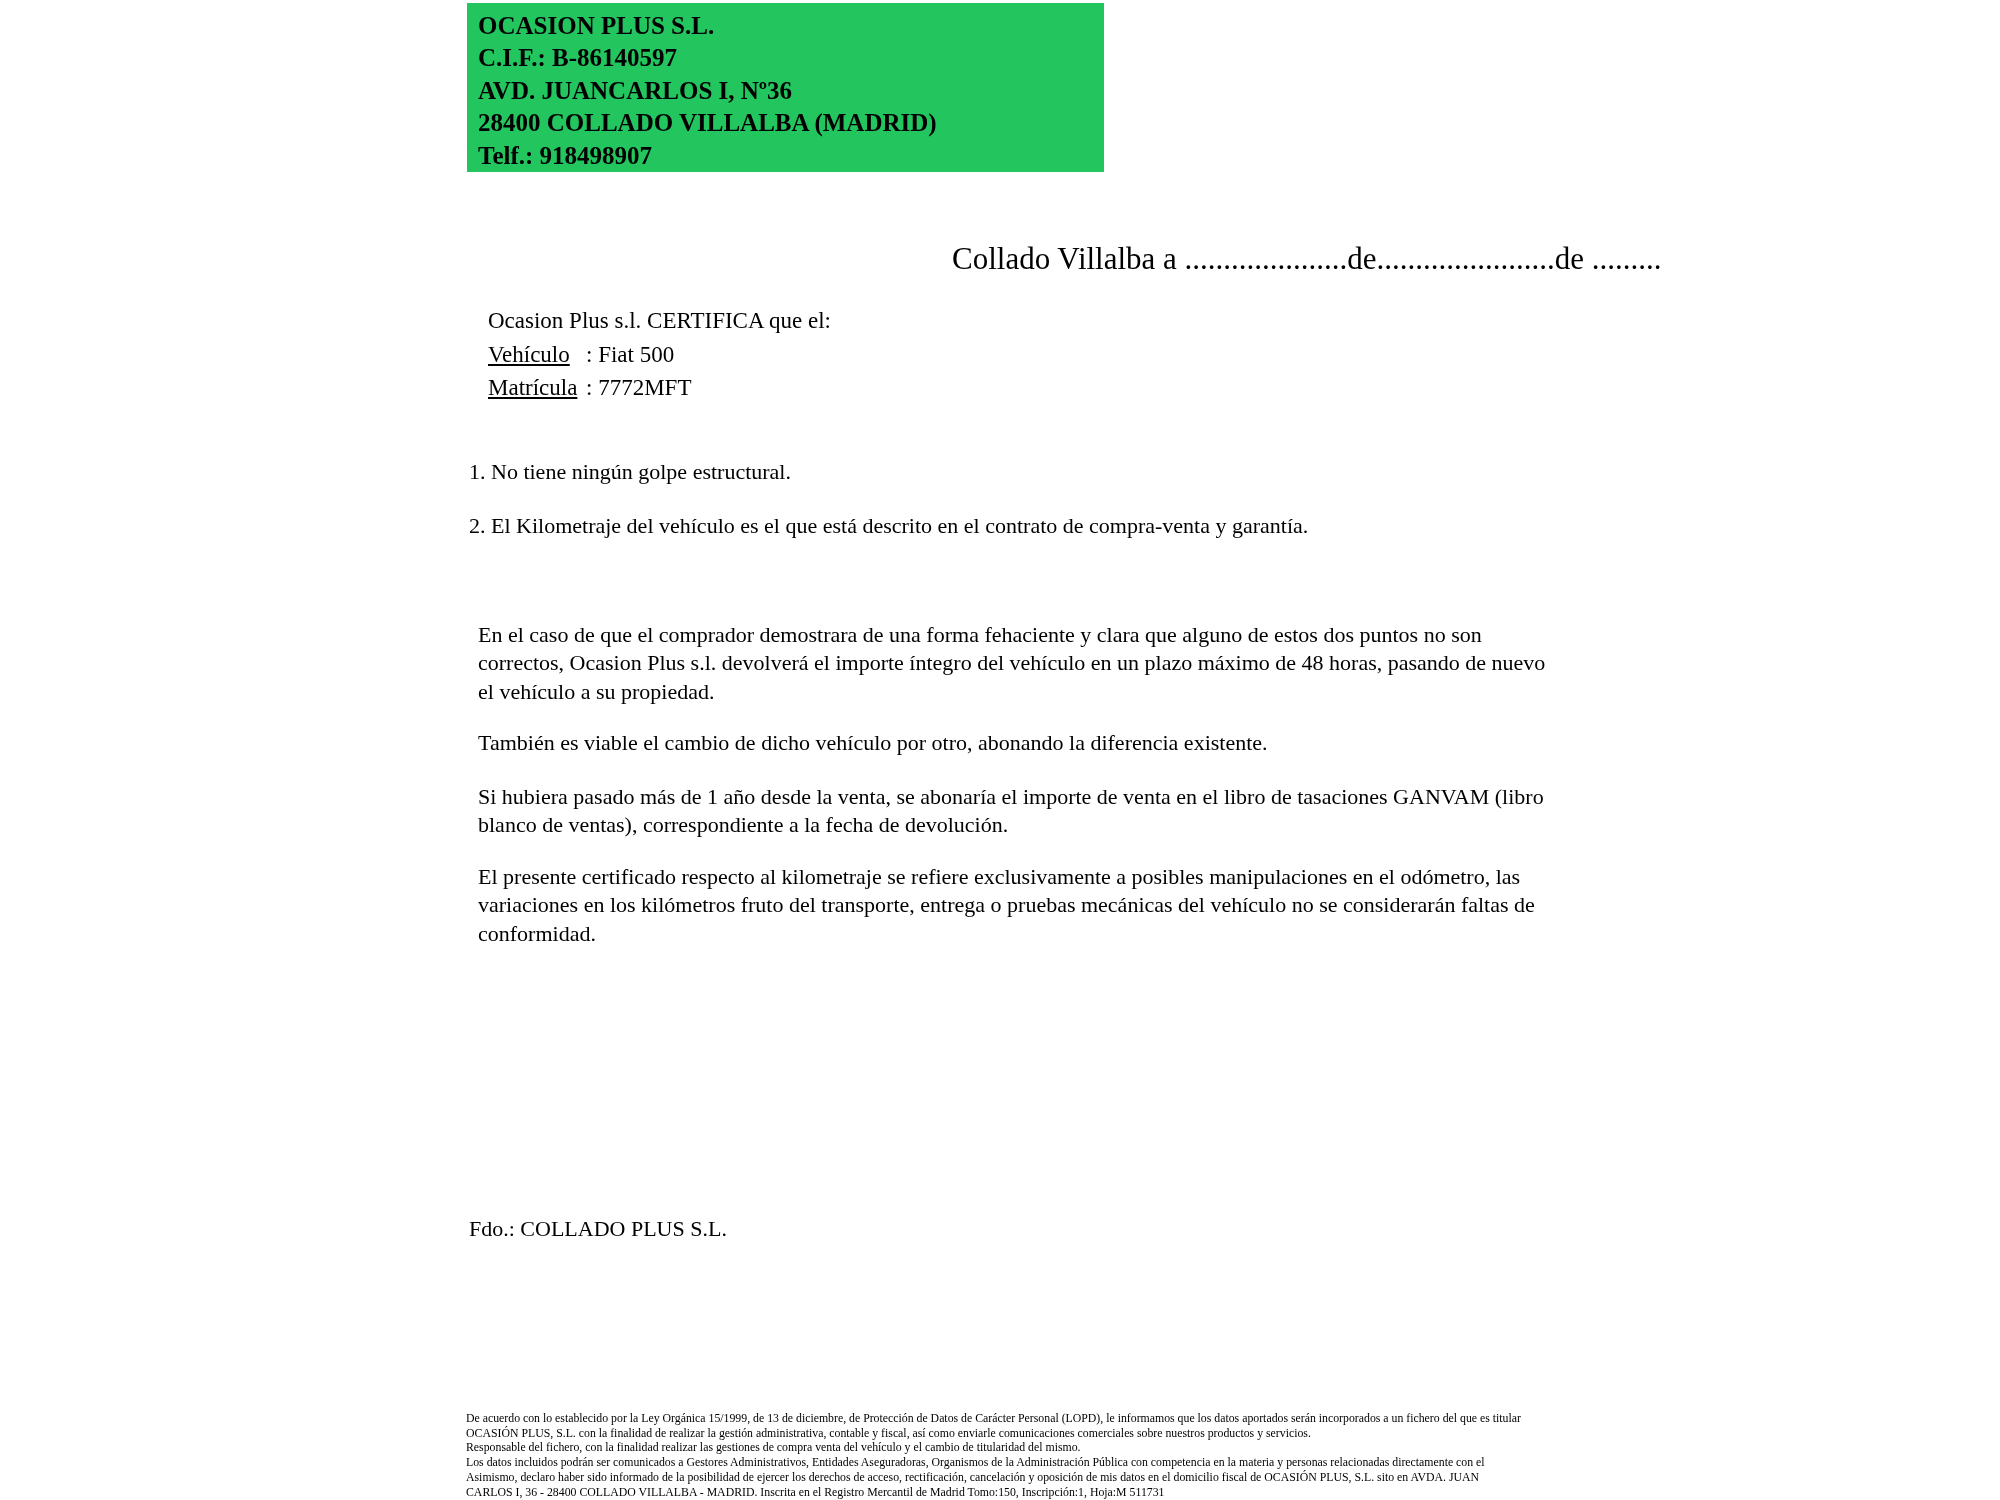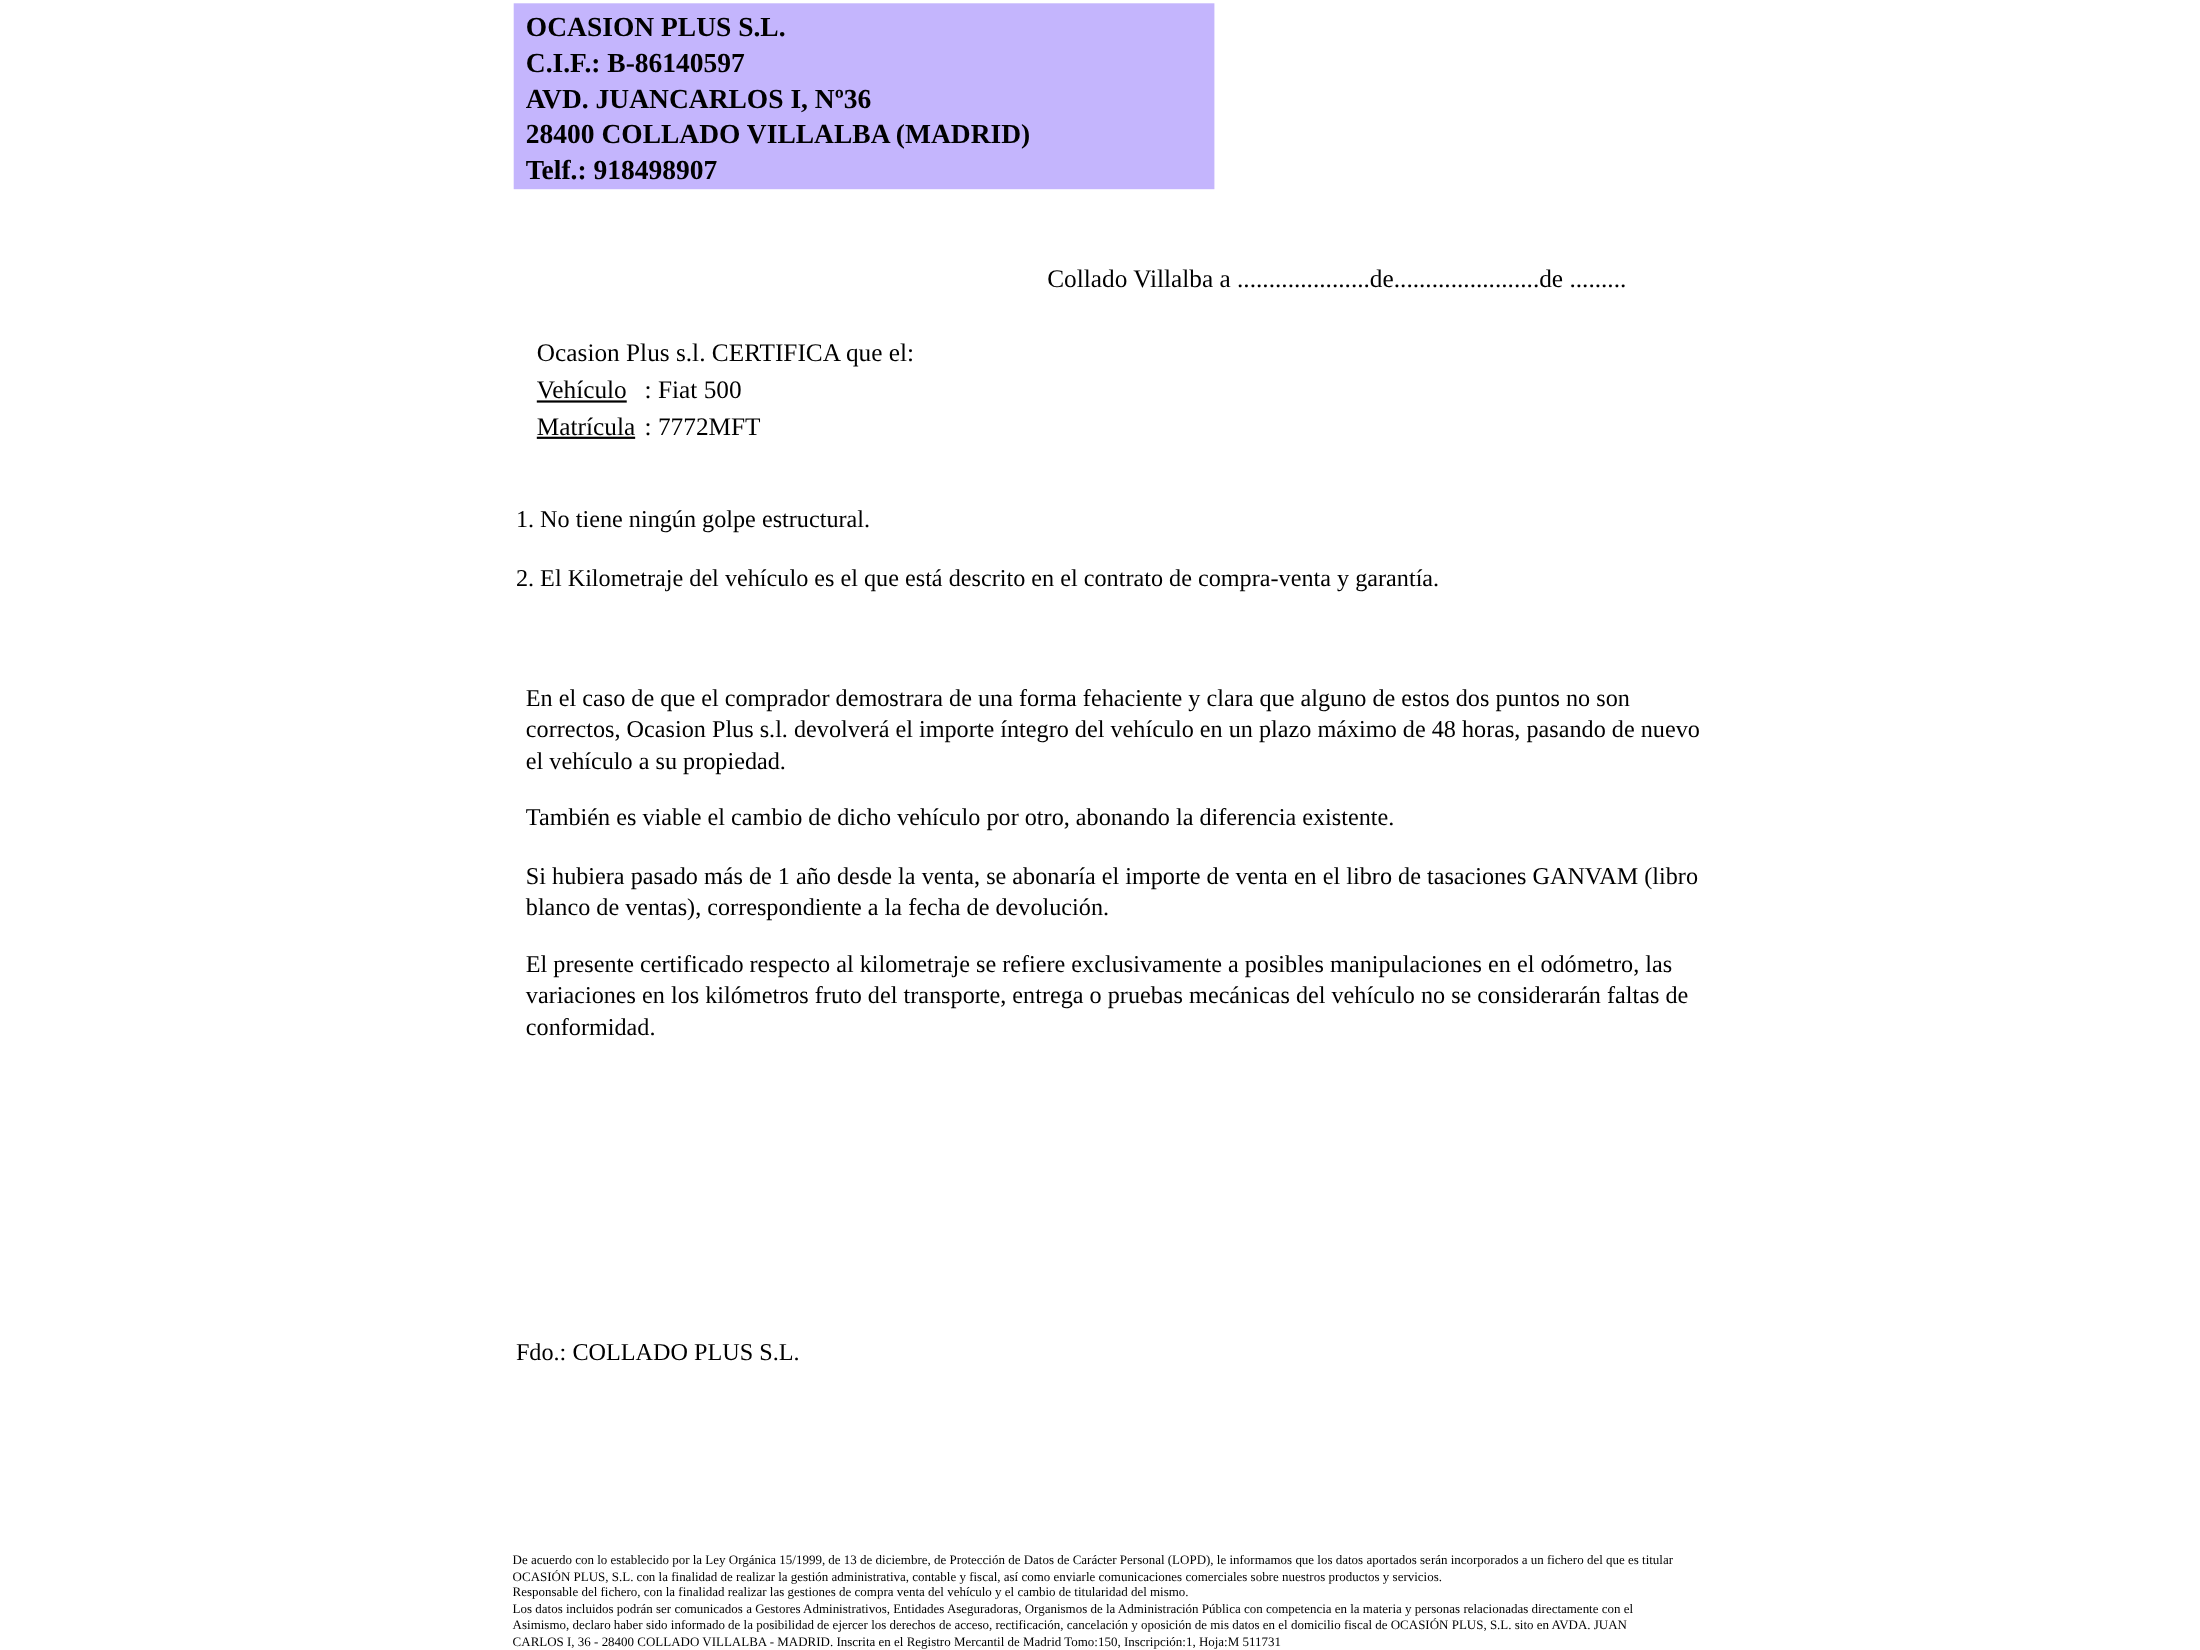--- a/index.html
+++ b/index.html
@@ -13,21 +13,21 @@
   }
   .header-box{
     position:absolute;left:467px;top:3px;
     width:637px;height:169px;
     box-sizing:border-box;
     padding:7px 0 0 11px;
     font-weight:bold;font-size:25px;line-height:32.4px;
   }
   .date-line{
     position:absolute;left:952px;top:241px;
-    font-size:23px;white-space:nowrap;
+    font-size:31px;white-space:nowrap;
   }
   .certifica{
     position:absolute;left:488px;top:304px;
     font-size:23px;line-height:33.5px;
   }
   .field-label{display:inline-block;width:98px;}
   .underlined{text-decoration:underline;}
   .point{
     position:absolute;left:469px;
     font-size:22px;white-space:nowrap;
@@ -49,21 +49,21 @@
   .footer{
     position:absolute;left:466px;top:1411px;
     font-size:11.8px;line-height:14.7px;white-space:nowrap;
   }
 </style>
 </head>
 <body>
 
 <div class="page">
 
-  <div class="header-box" style="background: #c4b5fd;">
+  <div class="header-box" style="background: #22c55e;">
     <div>OCASION PLUS S.L.</div>
     <div>C.I.F.: B-86140597</div>
     <div>AVD. JUANCARLOS I, Nº36</div>
     <div>28400 COLLADO VILLALBA (MADRID)</div>
     <div>Telf.: 918498907</div>
   </div>
 
   <div class="date-line">Collado Villalba a .....................de.......................de .........</div>
 
   <div class="certifica">

